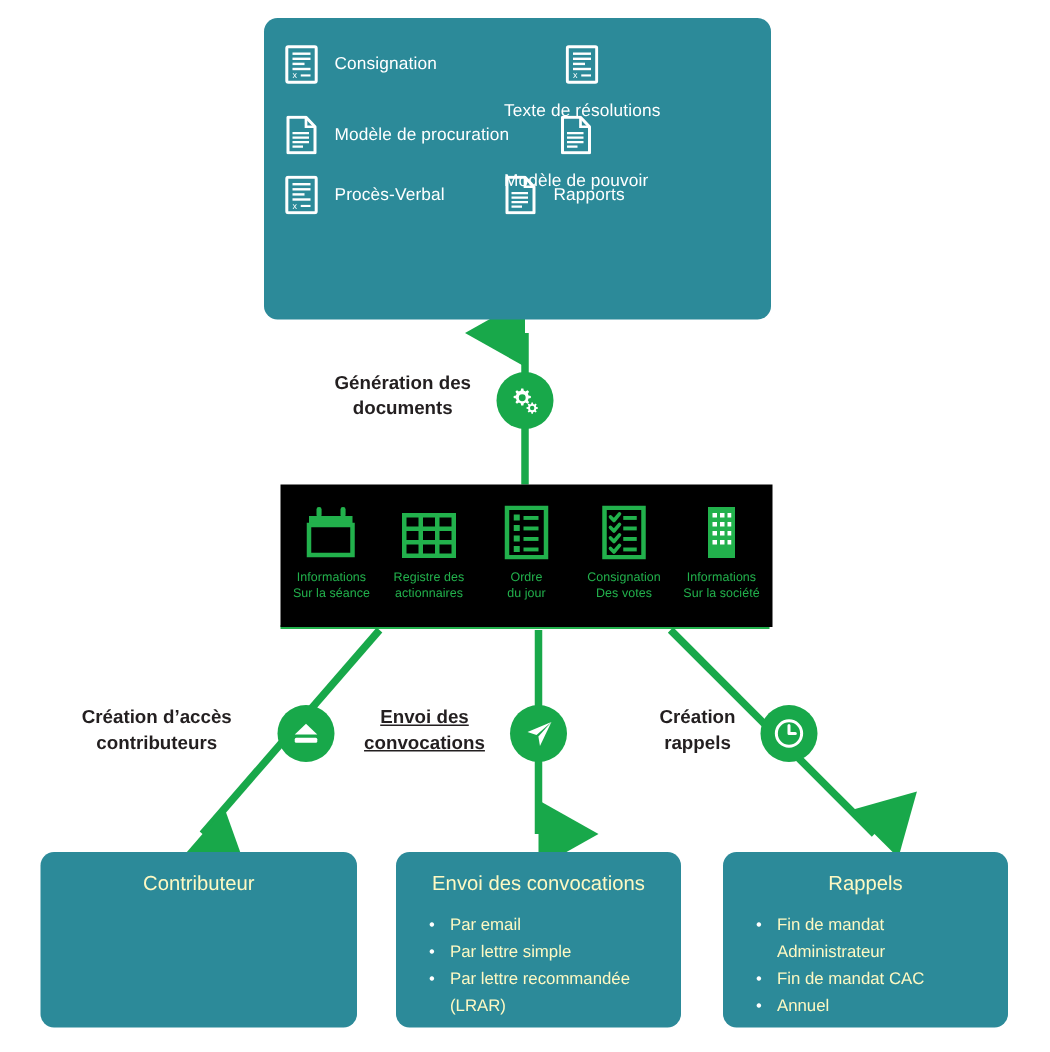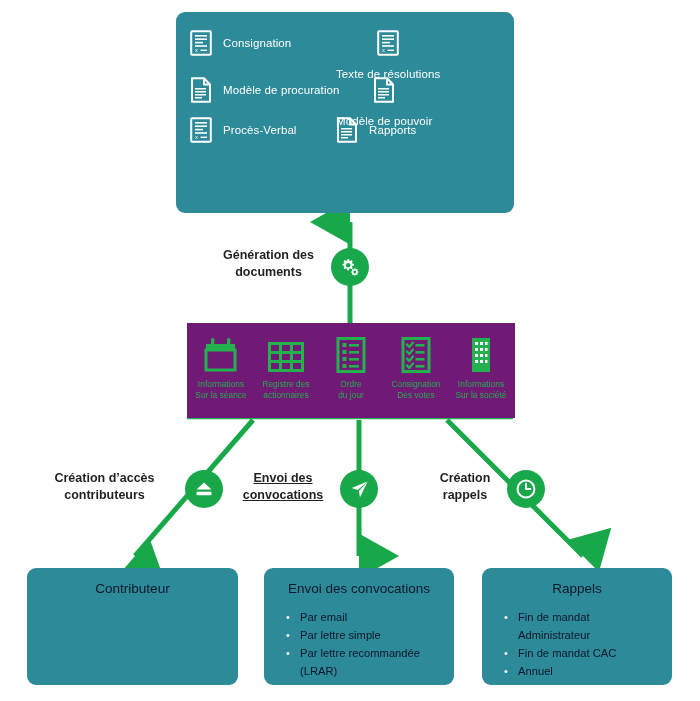--- a/index.html
+++ b/index.html
@@ -54,21 +54,21 @@
     font-size: 12.5px;
     font-weight: bold;
     line-height: 17px;
     color: #231f20;
   }
 
   
   #middle-band {
     left: 187px; top: 323px;
     width: 328px; height: 95px;
-    background: #701a75;
+    background: #000000;
   }
   .mid-item {
     position: absolute;
     top: 8px;
     width: 66px;
     text-align: center;
   }
   .mid-item .mid-icon {
     height: 42px;
     display: flex;
@@ -98,21 +98,21 @@
   #branch-label-1 { left: 225px; top: 470px; width: 116px; text-decoration: underline; }
   #branch-label-2 { left: 415px; top: 470px; width: 100px; }
 
   
   .bottom-box {
     position: absolute;
     background: #2c8a99;
     border-radius: 9px;
     box-sizing: border-box;
     padding: 12px 14px 10px 14px;
-    color: #0f172a;
+    color: #fef9c3;
   }
   #bottom-box-0 { left: 27px;  top: 568px; width: 211px; height: 117px; }
   #bottom-box-1 { left: 264px; top: 568px; width: 190px; height: 117px; }
   #bottom-box-2 { left: 482px; top: 568px; width: 190px; height: 117px; }
 
   .box-title {
     text-align: center;
     font-size: 13.5px;
     line-height: 18px;
     margin-bottom: 10px;

